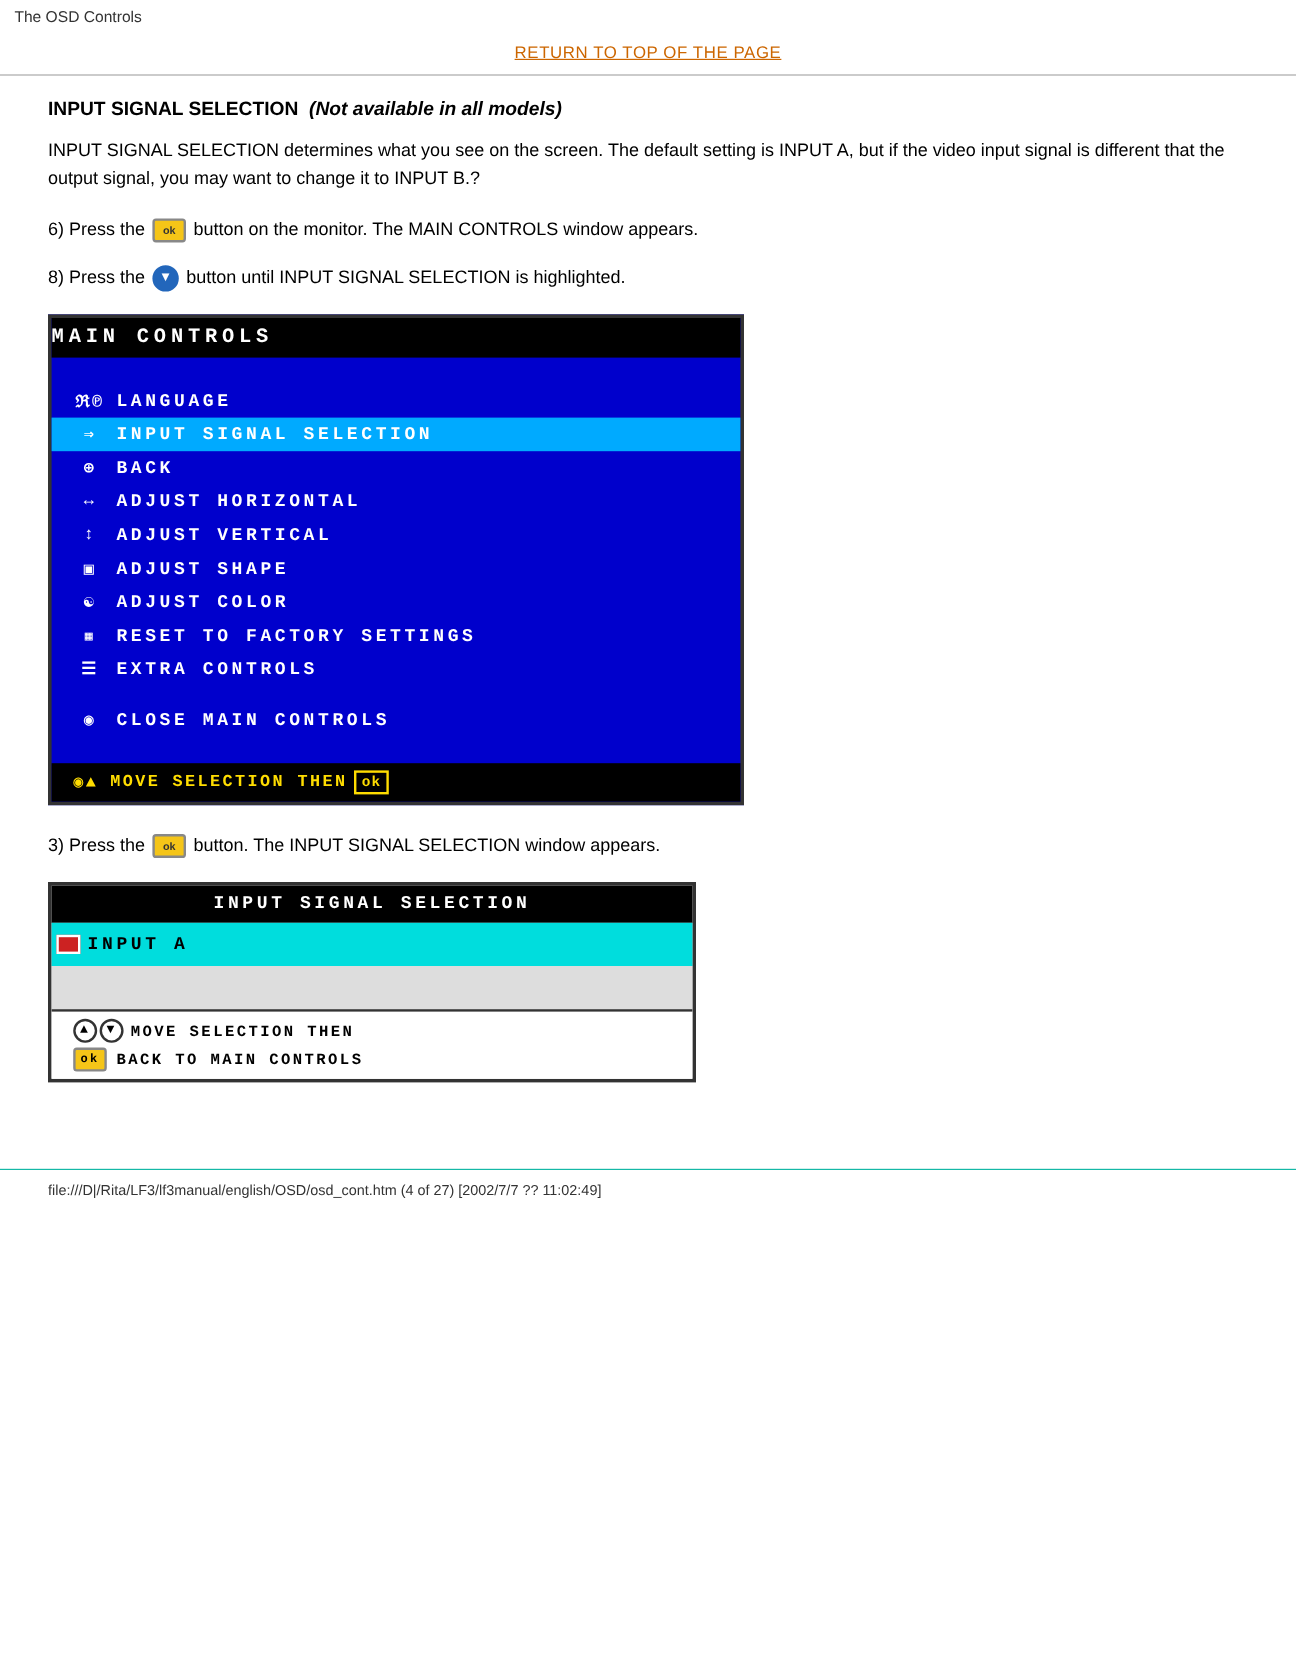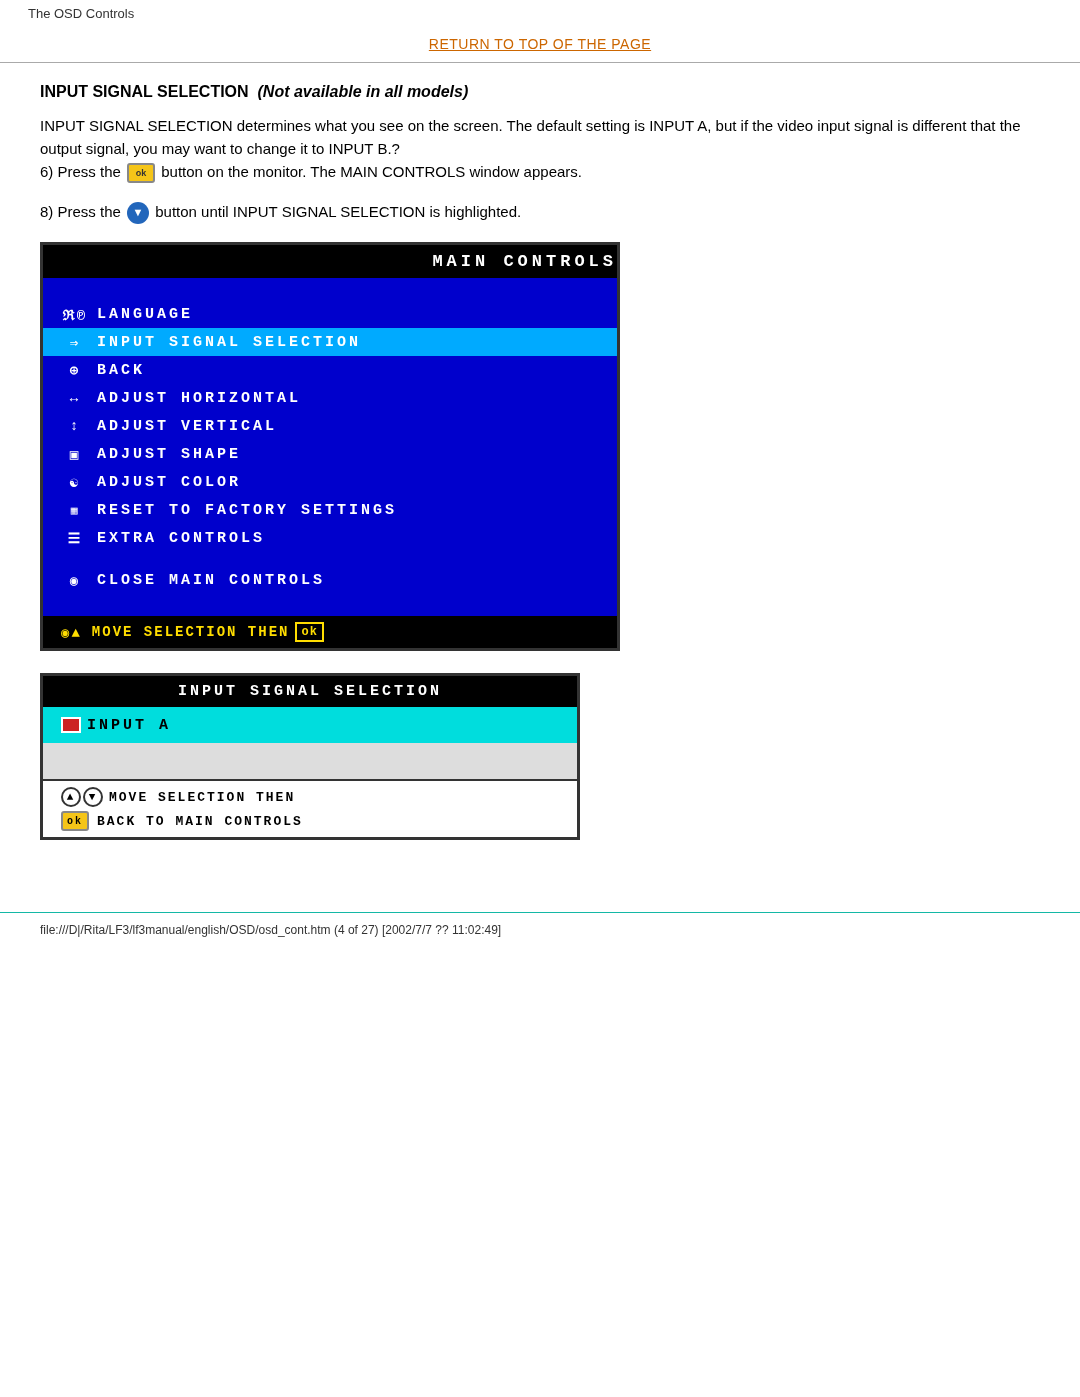--- a/index.html
+++ b/index.html
@@ -6,21 +6,21 @@
     body {
       font-family: Arial, sans-serif;
       font-size: 15px;
       color: #000;
       background: #fff;
       width: 1080px;
       min-height: 1397px;
       padding: 0;
     }
     .top-bar {
-      padding: 6px 28px;
+      padding: 6px 12px;
       font-size: 13px;
       color: #333;
       border-bottom: none;
     }
     .return-link-row {
       text-align: center;
       padding: 8px 0 10px 0;
       border-bottom: 1px solid #aaa;
     }
     .return-link {
@@ -37,39 +37,40 @@
       font-weight: bold;
       margin-bottom: 14px;
     }
     .section-title .italic-part {
       font-style: italic;
       font-weight: bold;
     }
     .description {
       font-size: 15px;
       line-height: 1.5;
+      margin-bottom: 20px;
     }
     .step {
       font-size: 15px;
       margin-bottom: 16px;
       line-height: 1.6;
     }
     
     .osd-screen {
       background: #0000cc;
       border: 3px solid #333;
       width: 580px;
       margin: 18px 0 22px 0;
       padding: 0;
       font-family: 'Courier New', monospace;
     }
     .osd-title-bar {
       background: #000;
       color: #fff;
-      text-align: right;
+      text-align: left;
       padding: 7px 0;
       font-size: 17px;
       letter-spacing: 4px;
       font-weight: bold;
       font-family: 'Courier New', monospace;
     }
     .osd-items {
       padding: 8px 0 4px 0;
     }
     .osd-item {
@@ -141,21 +142,21 @@
       color: #fff;
       text-align: center;
       padding: 7px 0;
       font-size: 15px;
       letter-spacing: 3px;
       font-weight: bold;
     }
     .iss-item {
       display: flex;
       align-items: center;
-      padding: 7px 18px;
+      padding: 7px 4px;
       font-size: 15px;
       letter-spacing: 3px;
       font-weight: bold;
       min-height: 36px;
     }
     .iss-item.selected {
       background: #00dddd;
       color: #000;
     }
     .iss-item-empty {
@@ -323,20 +324,25 @@
 
     <div class="osd-bottom-bar">
       <div class="osd-bottom-icons">
         <span style="margin-right:2px;">◉▲</span>
       </div>
       <span>MOVE  SELECTION  THEN</span>
       <span class="osd-ok-badge">ok</span>
     </div>
   </div>
 
+  <div class="step">
+    <span>3) Press the </span>
+    <span class="icon-ok">ok</span>
+    <span> button. The INPUT SIGNAL SELECTION window appears.</span>
+  </div>
 
   <div class="iss-screen">
     <div class="iss-title-bar">INPUT  SIGNAL  SELECTION</div>
 
     <div class="iss-item selected">
       <span class="icon-input-a"></span>
       <span>INPUT&nbsp;A</span>
     </div>
 
     <div class="iss-item-empty"></div>

